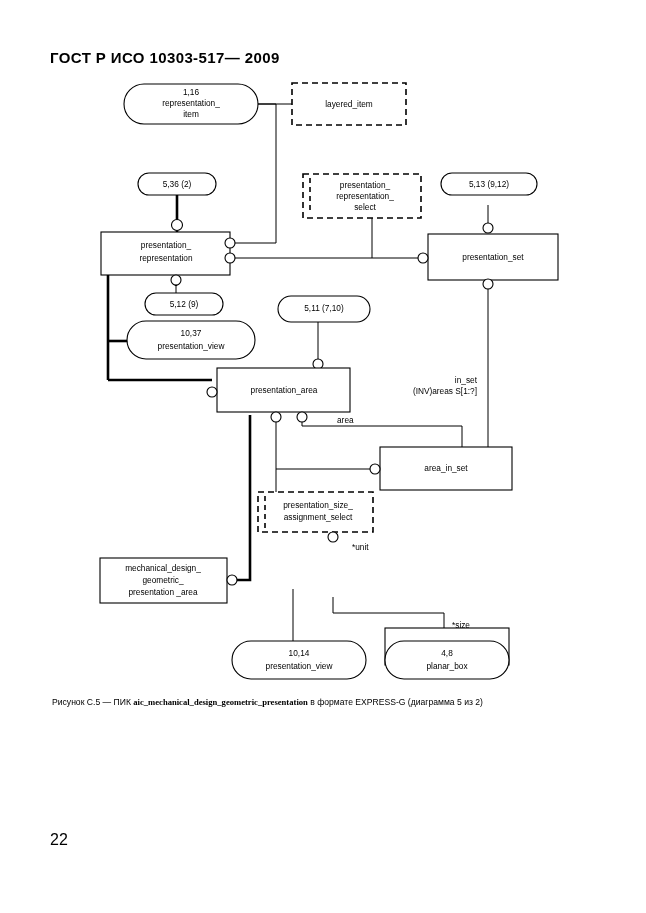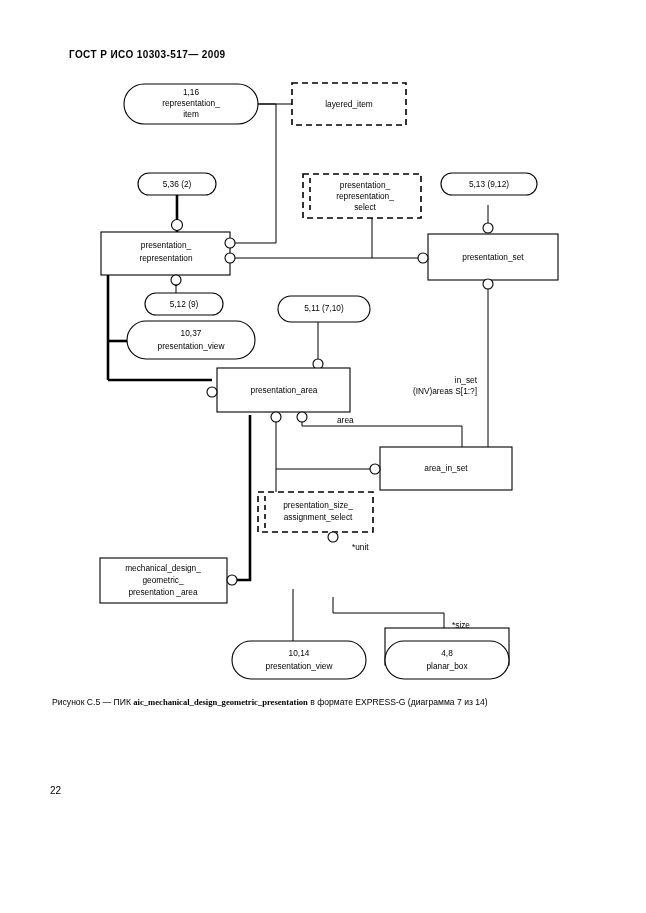--- a/index.html
+++ b/index.html
@@ -19,31 +19,30 @@
     position: absolute;
     left: 0; top: 0;
     width: 646px;
     height: 913px;
     background: #ffffff;
   }
   .doc-header {
     position: absolute;
     left: 50px;
     top: 49px;
-    font-size: 10px;
+    font-size: 15px;
     font-weight: bold;
     letter-spacing: 0.4px;
     white-space: nowrap;
-    margin-left: 19px;
   }
   .page-number {
     position: absolute;
     left: 50px;
-    top: 785px;
-    font-size: 10px;
+    top: 831px;
+    font-size: 16px;
   }
   .figure-caption {
     position: absolute;
     left: 52px;
     top: 697px;
     font-size: 8.6px;
     white-space: nowrap;
   }
   .figure-caption .bold {
     font-weight: bold;
@@ -277,17 +276,17 @@
     </g>
 
     <g>
       <rect class="rounded" x="385" y="581" width="124" height="38" rx="19" ry="19"></rect>
       <text class="node-text" x="447" y="594">4,8</text>
       <text class="node-text" x="447" y="607">planar_box</text>
     </g>
 
   </svg>
 
-  <div class="figure-caption"><span>Рисунок С.5 — ПИК </span><span class="bold">aic_mechanical_design_geometric_presentation</span><span> в формате EXPRESS-G (диаграмма 7 из 14)</span></div>
+  <div class="figure-caption"><span>Рисунок С.5 — ПИК </span><span class="bold">aic_mechanical_design_geometric_presentation</span><span> в формате EXPRESS-G (диаграмма 5 из 2)</span></div>
 
   <div class="page-number">22</div>
 
 </div>
 
 </body></html>

